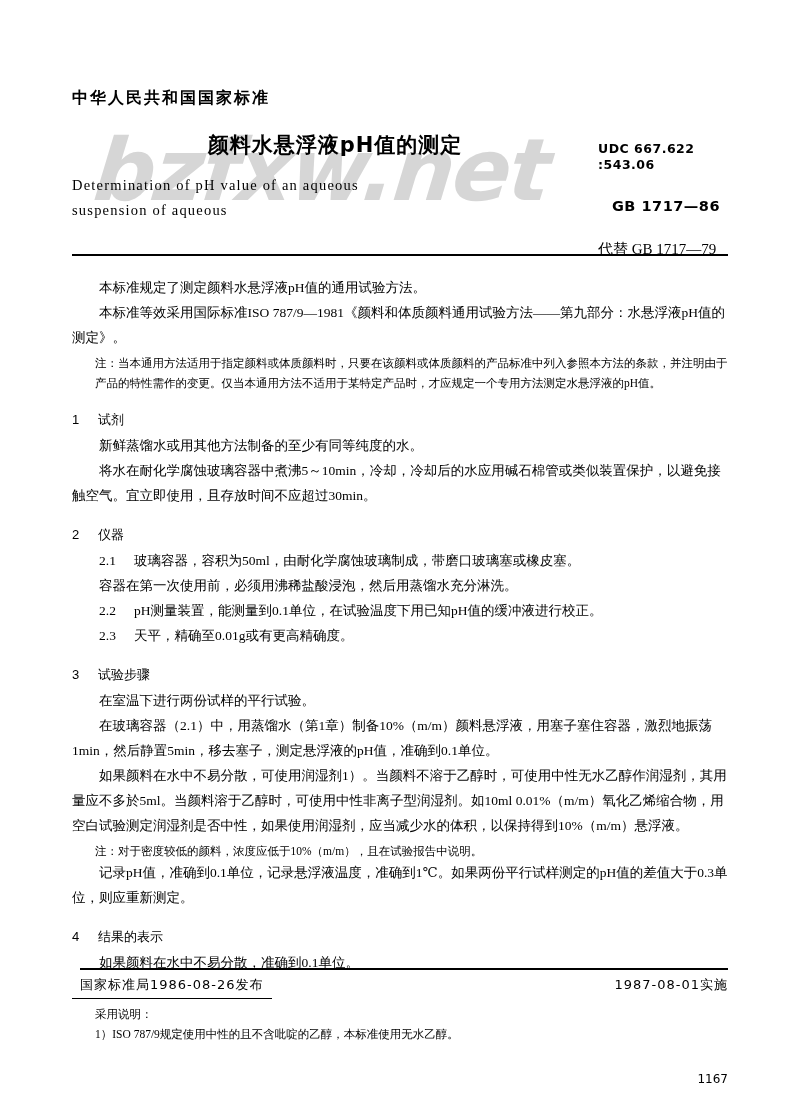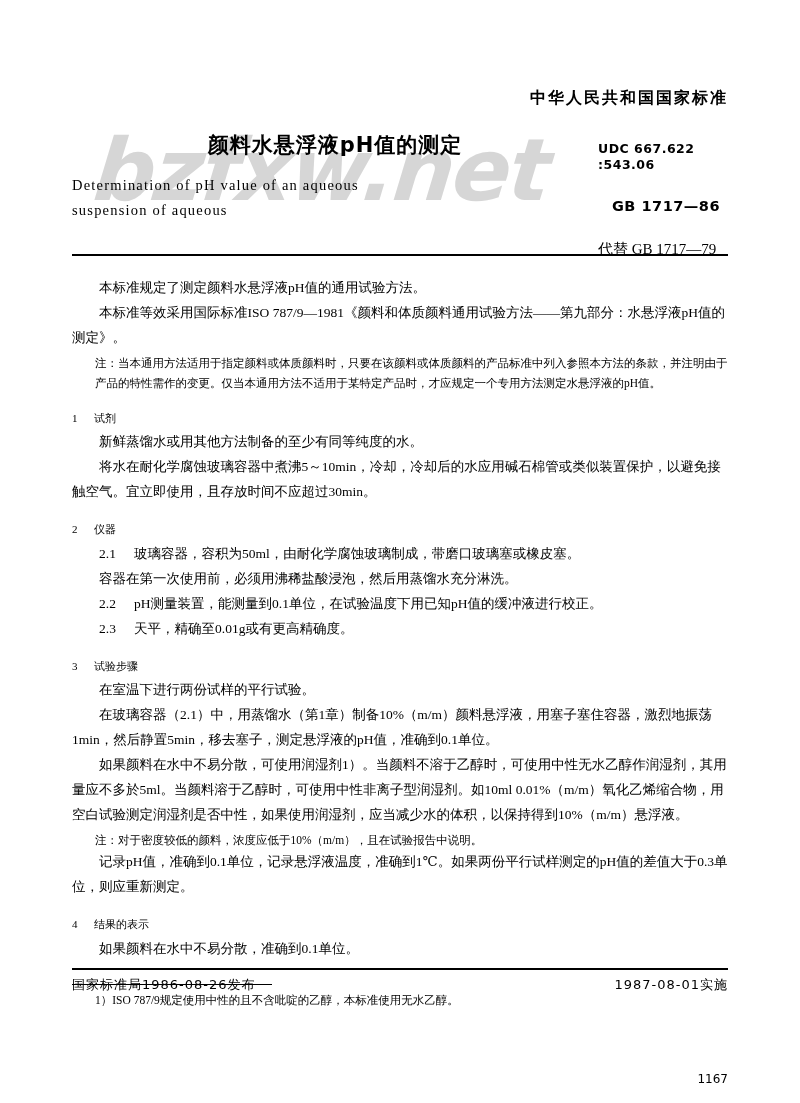--- a/index.html
+++ b/index.html
@@ -22,21 +22,21 @@
     box-sizing: border-box;
   }
   .content {
     position: absolute;
     left: 72px;
     top: 70px;
     width: 656px;
   }
   
   .national-standard {
-    text-align: right;
+    text-align: left;
     font-family: "DejaVu Sans", "Liberation Sans", sans-serif;
     font-weight: bold;
     font-size: 16px;
     letter-spacing: 2px;
     margin-top: 18px;
   }
   .title-row {
     position: relative;
     margin-top: 22px;
   }
@@ -113,22 +113,22 @@
     letter-spacing: 0;
   }
   .note-first {
     text-indent: 0;
     padding-left: 2em;
   }
   .section {
     margin-top: 14px;
   }
   .section-head {
-    font-family: Liberation Serif, serif;
-    font-size: 11px;
+    font-family: Liberation Sans, sans-serif;
+    font-size: 13px;
     font-weight: normal;
     margin-bottom: 2px;
   }
   .section-head .num {
     display: inline-block;
     width: 2em;
   }
   .clause {
     text-indent: 0;
     padding-left: 2em;
@@ -153,21 +153,21 @@
   }
   .footnote .fn-head {
     margin-left: 2em;
   }
   .footnote .fn-item {
     margin-left: 2em;
   }
   
   .footer {
     position: absolute;
-    left: 72px;
+    left: 80px;
     right: 72px;
     top: 968px;
     border-top: 2px solid #000;
     padding-top: 6px;
     font-family: "DejaVu Sans", "Liberation Sans", sans-serif;
     font-size: 13px;
     letter-spacing: 1px;
     display: flex;
     justify-content: space-between;
   }
@@ -266,20 +266,21 @@
 
       <div class="section">
         <div class="section-head">
           <span class="num">4</span><span>结果的表示</span>
         </div>
         <p class="indent2">如果颜料在水中不易分散，准确到0.1单位。</p>
       </div>
 
       <hr class="footnote-rule">
       <div class="footnote">
+        <p class="fn-head">采用说明：</p>
         <p class="fn-item">1）ISO 787/9规定使用中性的且不含吡啶的乙醇，本标准使用无水乙醇。</p>
       </div>
 
     </div>
   </div>
 
   <div class="footer">
     <span>国家标准局1986-08-26发布</span>
     <span>1987-08-01实施</span>
   </div>

